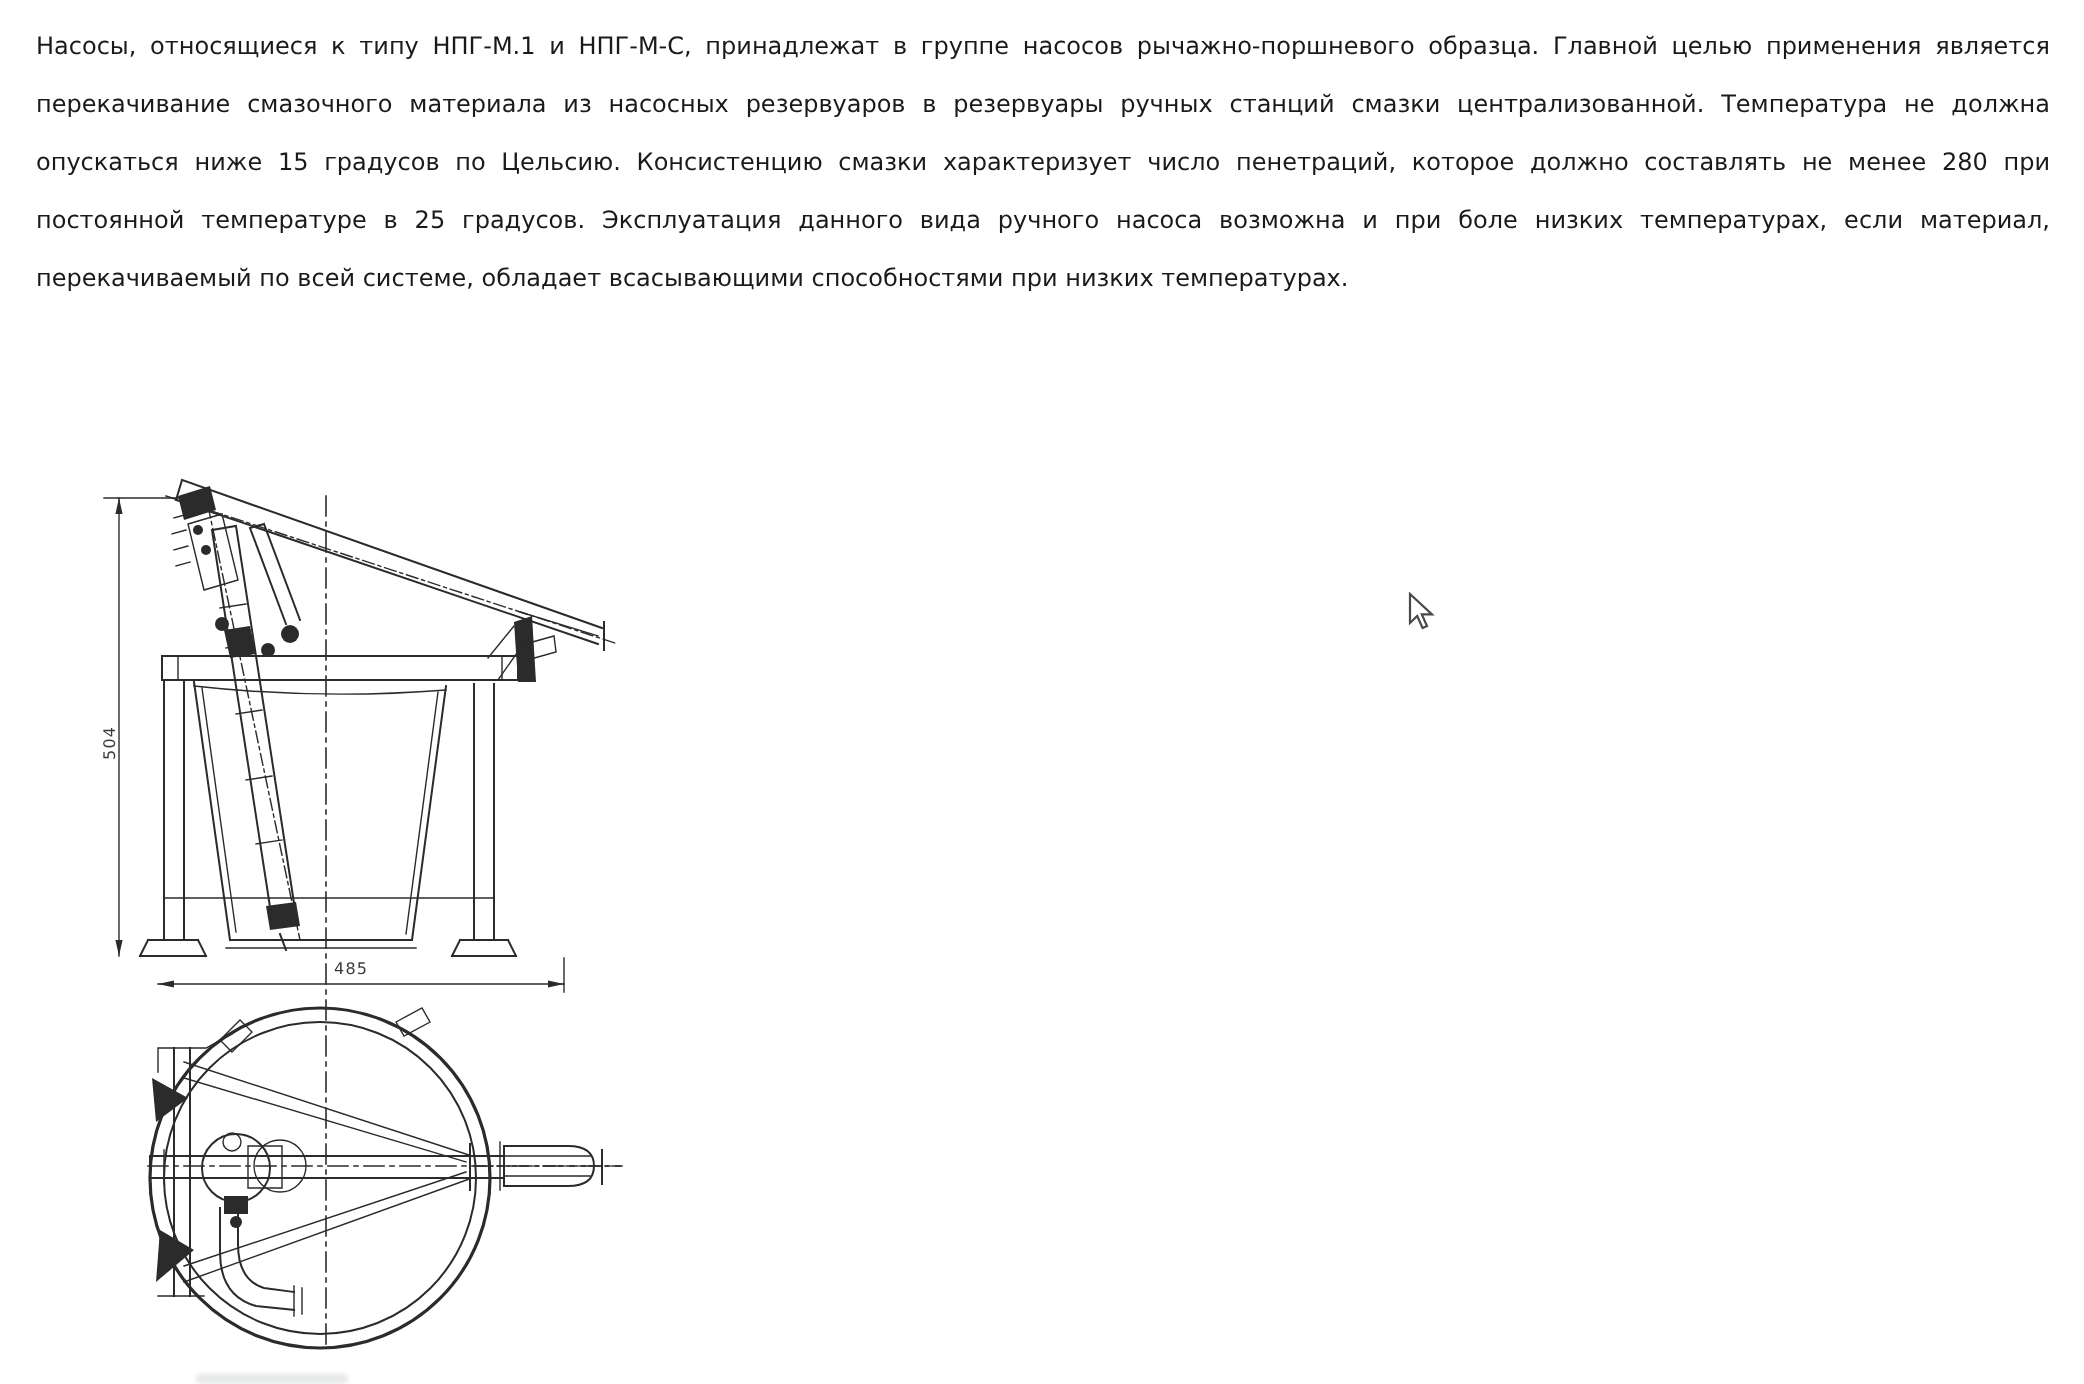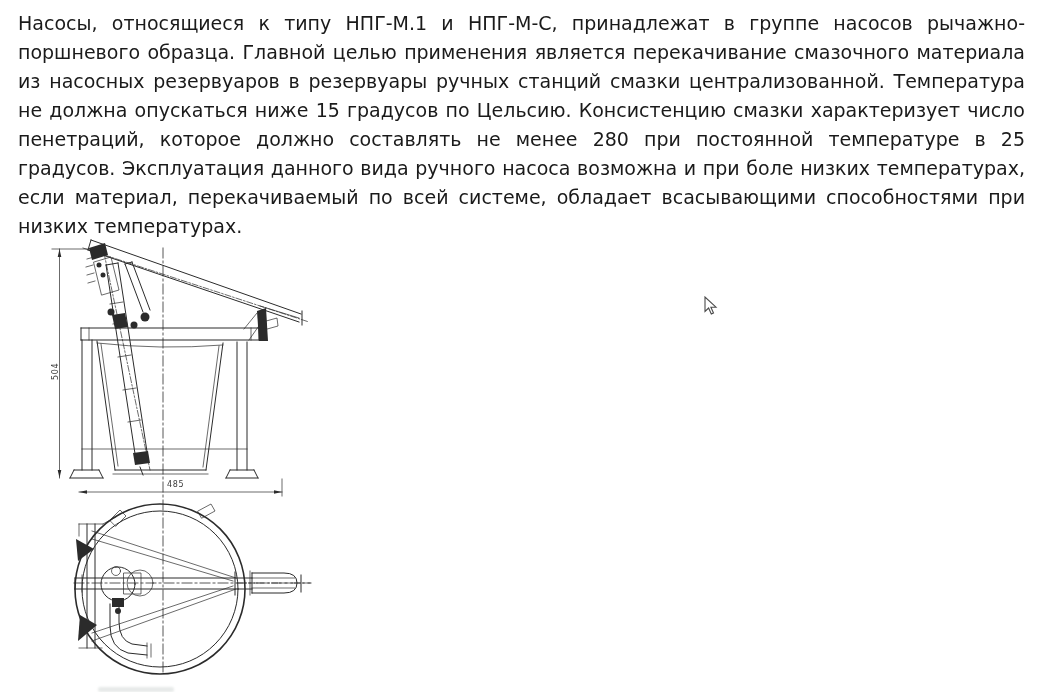--- a/index.html
+++ b/index.html
@@ -3,21 +3,21 @@
 <meta charset="utf-8">
 <style>
   html,body{margin:0;padding:0;}
   body{
     width:1042px;height:692px;position:relative;overflow:hidden;
     background:#ffffff;
     font-family:"DejaVu Sans","Liberation Sans",sans-serif;
   }
   .para{
     position:absolute;left:18px;top:9px;width:1007px;
-    font-size:19px;line-height:29px;color:#1a1a1a;
+    font-size:12px;line-height:29px;color:#1a1a1a;
     text-align:justify;margin:0;
   }
   .fig{position:absolute;left:28px;top:226px;width:284px;height:466px;margin:12px;}
   svg.draw-svg{display:block;width:284px;height:466px;}
   g.draw{stroke:#2b2b2b;fill:none;stroke-width:1;stroke-linecap:square;stroke-linejoin:miter;}
   g.draw .f{fill:#2b2b2b;stroke:none;}
   g.draw .thin{stroke-width:0.7;}
   g.draw .thick{stroke-width:1.6;}
   g.draw .cl{stroke-dasharray:10 3 2 3;stroke-width:0.8;}
   g.draw .cl2{stroke-dasharray:6 2 1.5 2;stroke-width:0.7;}

